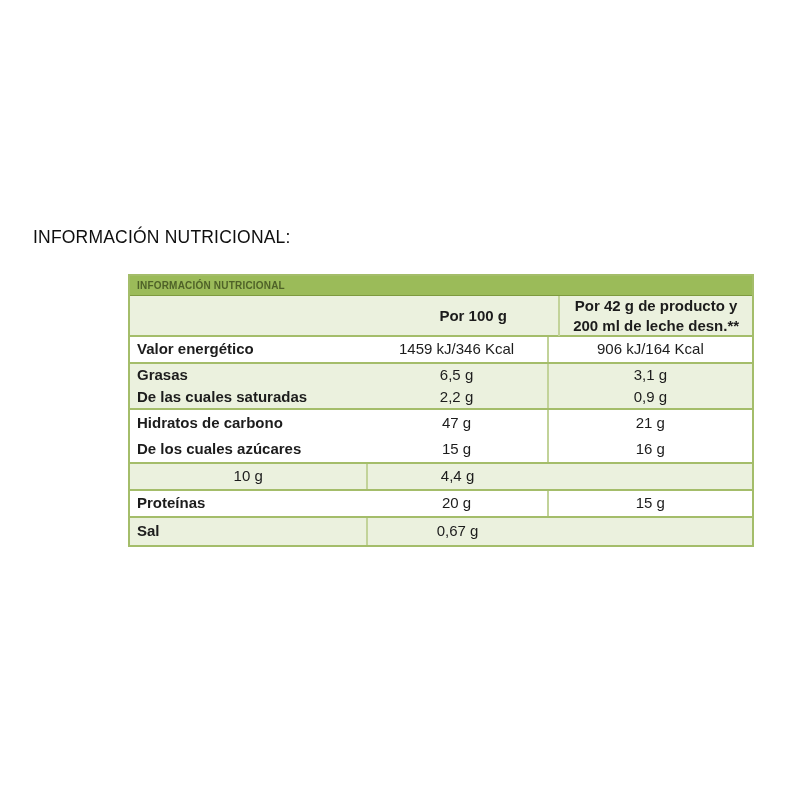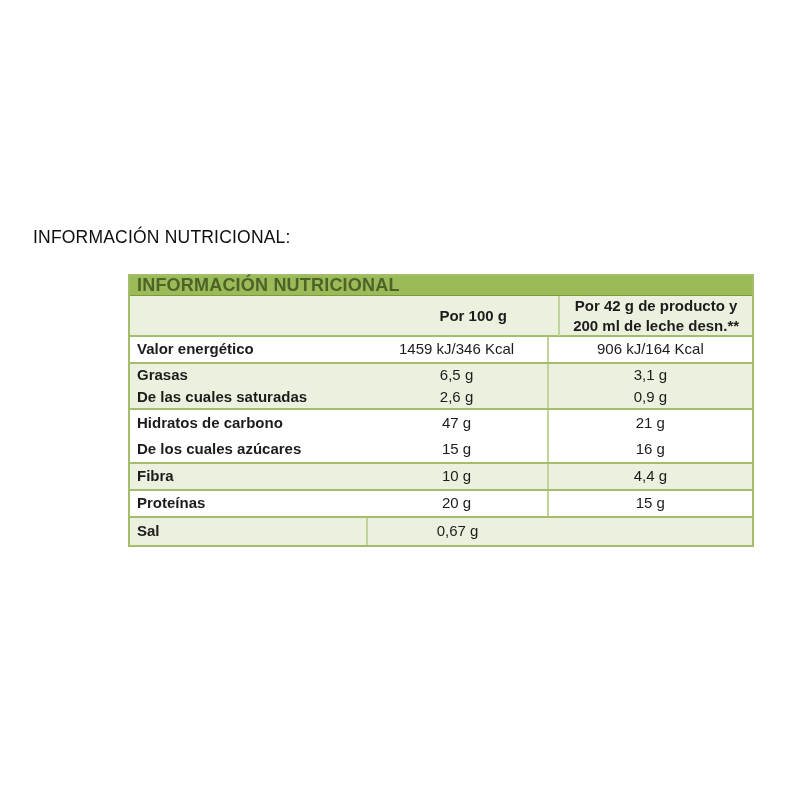--- a/index.html
+++ b/index.html
@@ -19,21 +19,21 @@
     --rule:#a4bd6a;
     --divider:#c2d399;
     position:absolute;left:128px;top:274px;width:622px;
     border:2px solid var(--rule);
     background:#ffffff;
   }
   .title-band{
     background:var(--green);
     border-bottom:1px solid var(--green-dark);
     height:19px;display:flex;align-items:center;padding-left:7px;
-    font-weight:bold;font-size:18px;color:var(--green-text);letter-spacing:.2px;
+    font-weight:bold;font-size:10px;color:var(--green-text);letter-spacing:.2px;
   }
   .trow{
     display:grid;grid-template-columns:38% 29% 33%;align-items:center;
   }
   .header-row{background:var(--shade);height:39px;padding-left:35px;}
   .cell{font-size:15px;line-height:1.25;}
   .c1{padding-left:7px;font-weight:bold;text-align:left;}
   .c2{text-align:center;}
   .c3{
     text-align:center;border-left:2px solid var(--divider);
@@ -82,21 +82,21 @@
     <div class="tgroup shaded">
       <div class="trow rh22">
         <div class="cell c1">Grasas</div>
         <div class="cell c2">6,5 g</div>
         <div class="cell c3">
           <span>3,1 g</span>
         </div>
       </div>
       <div class="trow rh22">
         <div class="cell c1">De las cuales saturadas</div>
-        <div class="cell c2">2,6 g</div>
+        <div class="cell c2">2,2 g</div>
         <div class="cell c3">
           <span>0,9 g</span>
         </div>
       </div>
     </div>
 
     <div class="tgroup">
       <div class="trow rh26">
         <div class="cell c1">Hidratos de carbono</div>
         <div class="cell c2">47 g</div>
@@ -108,21 +108,20 @@
         <div class="cell c1">De los cuales azúcares</div>
         <div class="cell c2">15 g</div>
         <div class="cell c3">
           <span>16 g</span>
         </div>
       </div>
     </div>
 
     <div class="tgroup shaded">
       <div class="trow rh25">
-        <div class="cell c1">Fibra</div>
         <div class="cell c2">10 g</div>
         <div class="cell c3">
           <span>4,4 g</span>
         </div>
       </div>
     </div>
 
     <div class="tgroup">
       <div class="trow rh25">
         <div class="cell c1">Proteínas</div>

